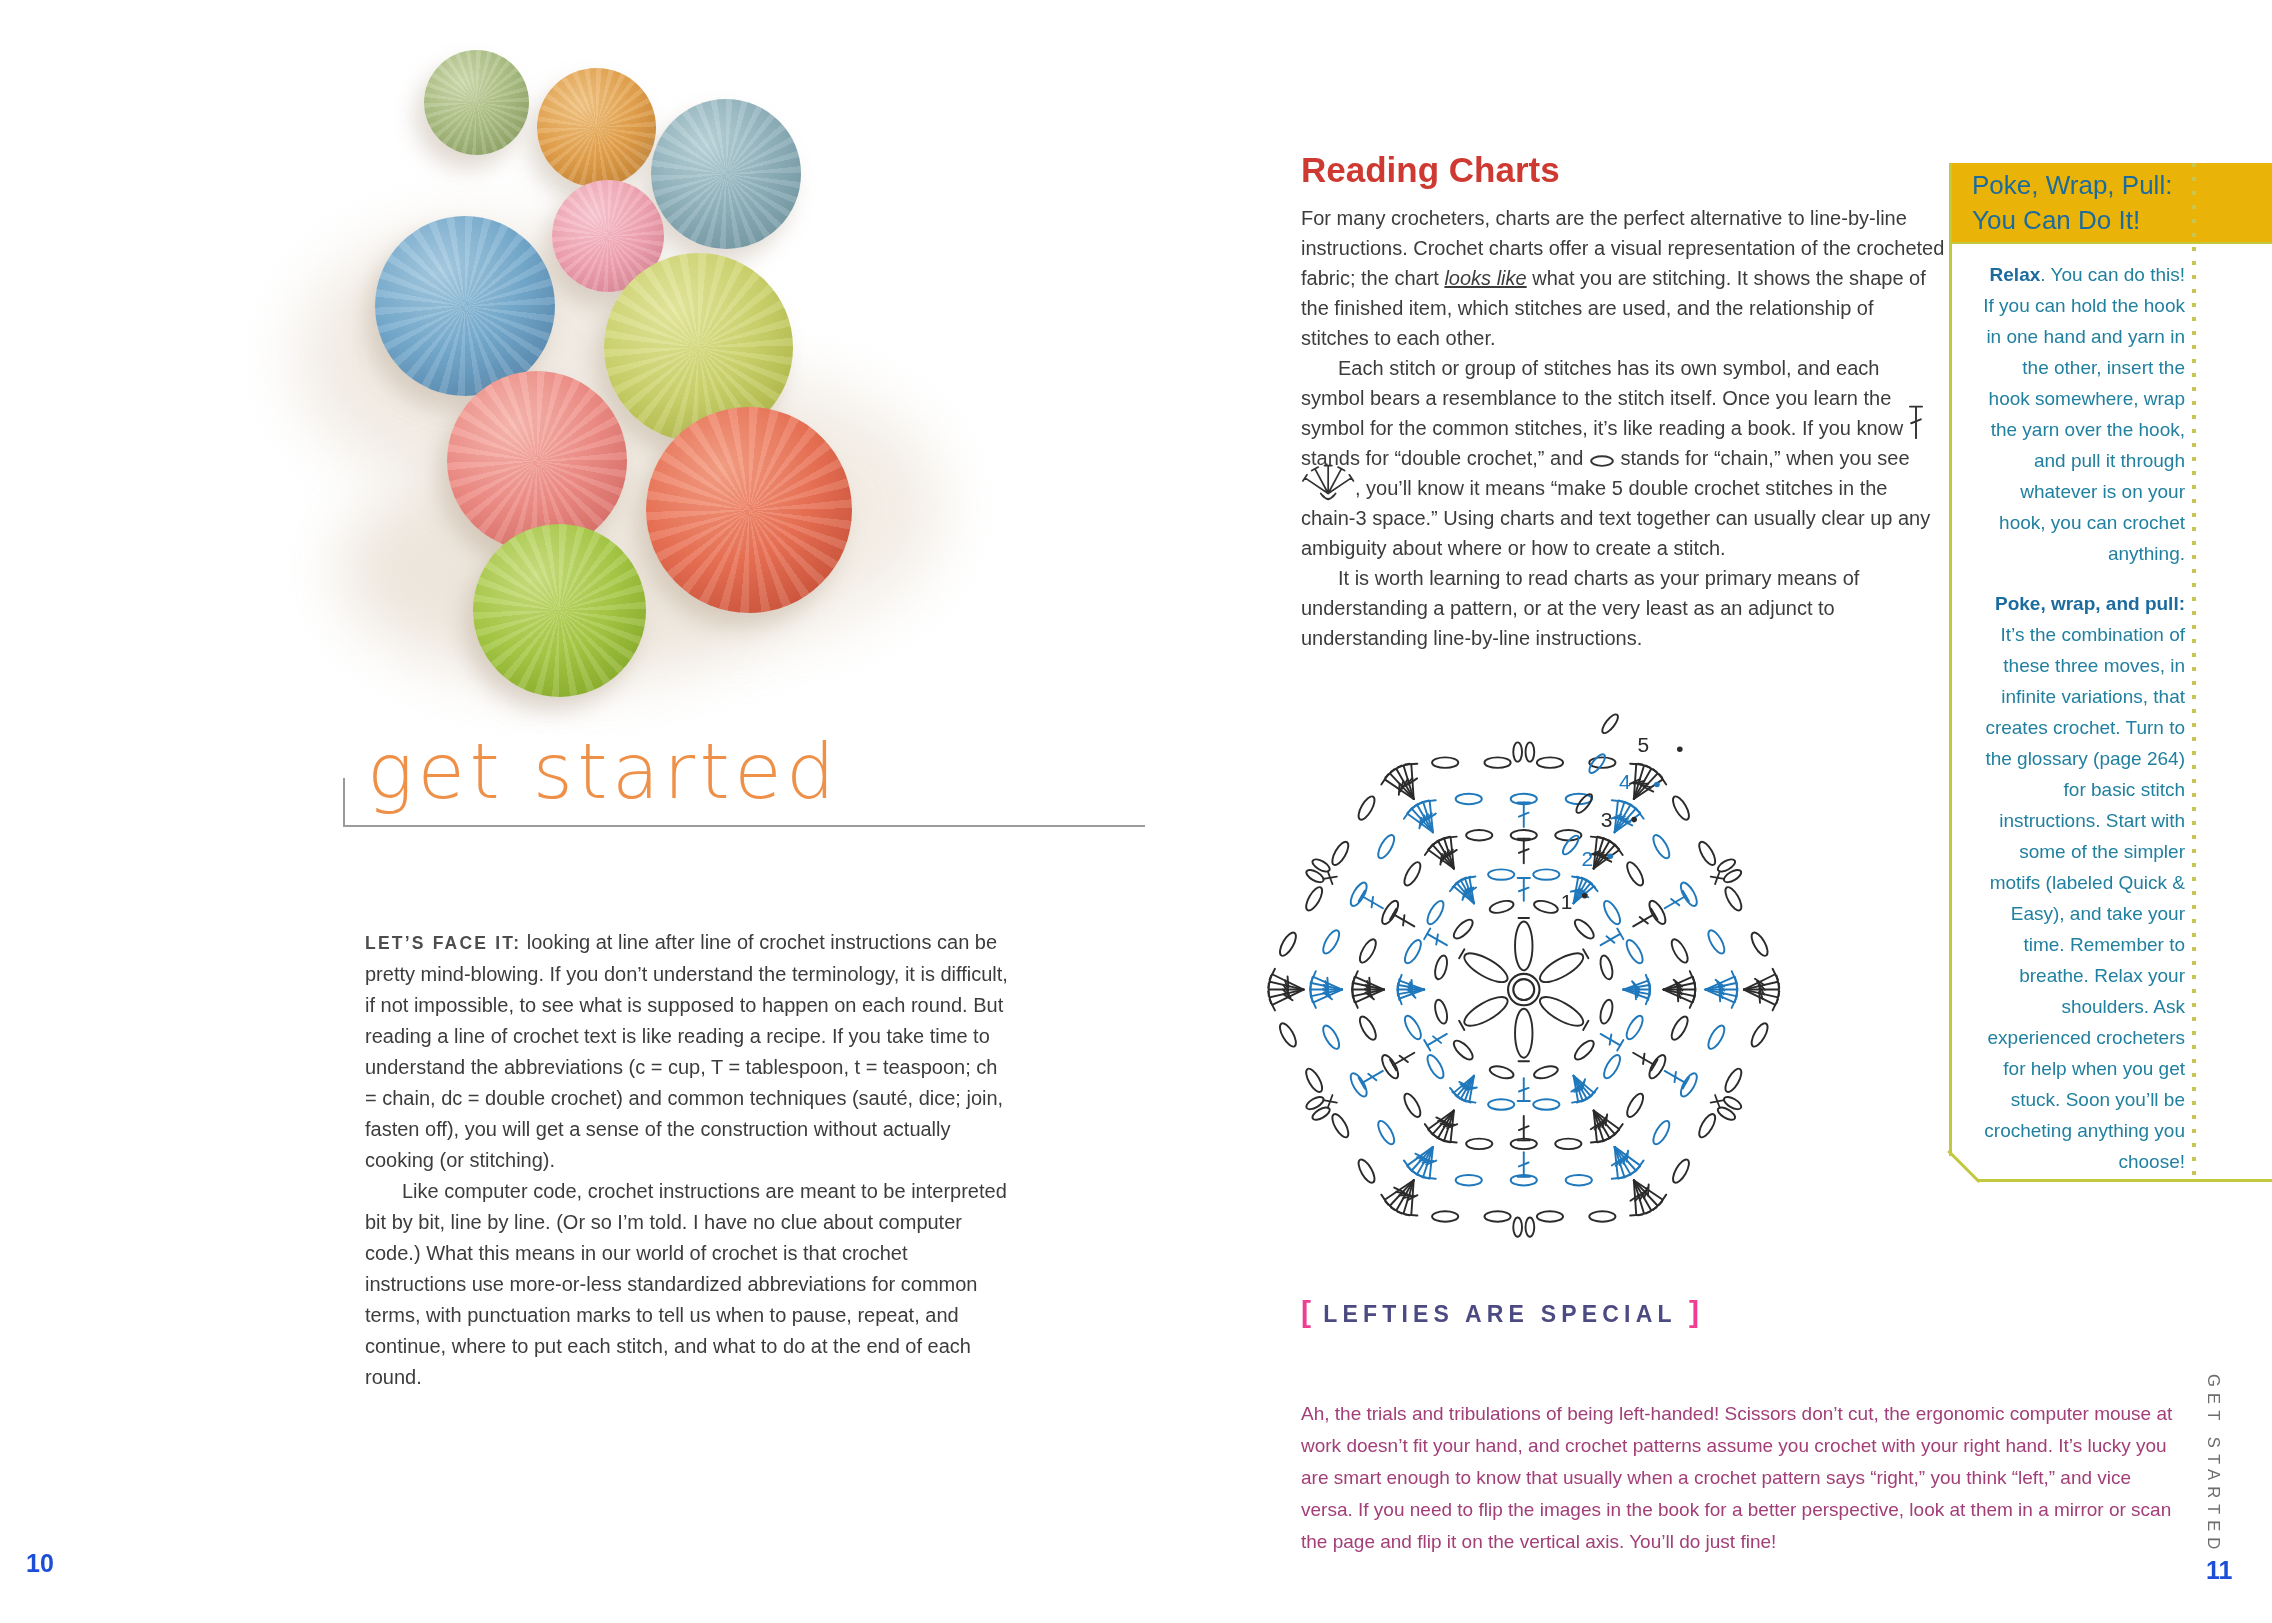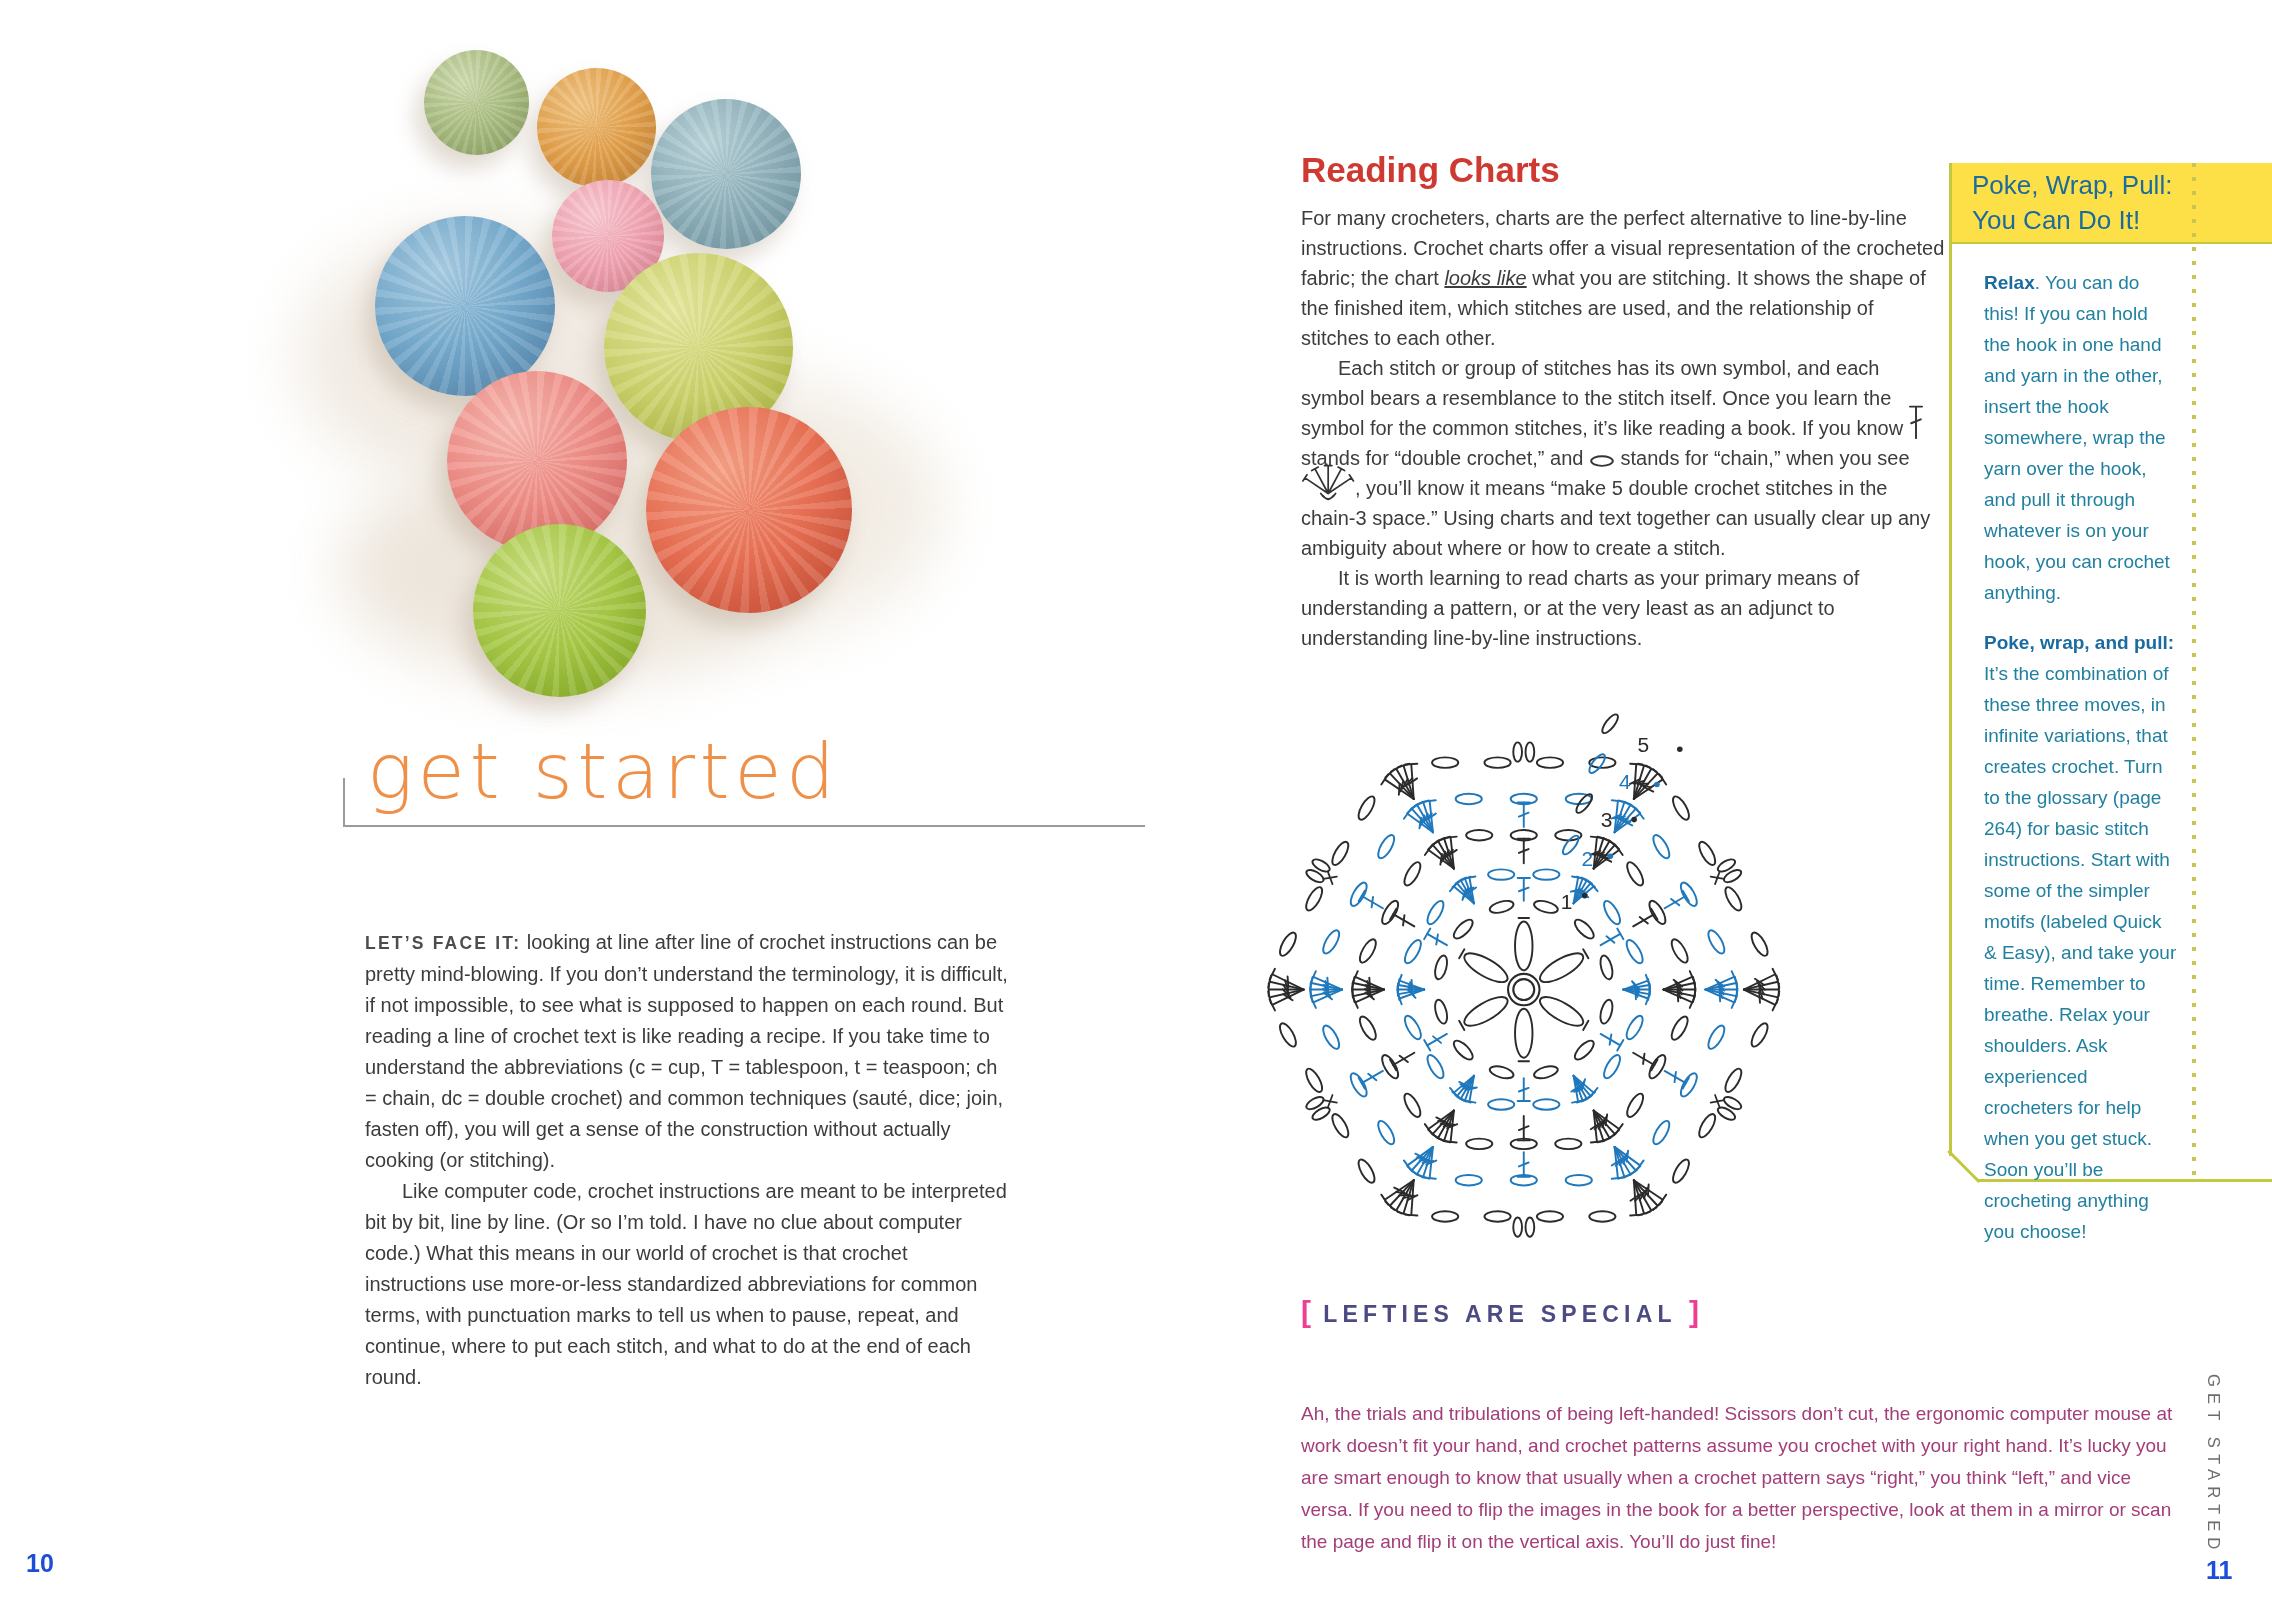--- a/index.html
+++ b/index.html
@@ -41,31 +41,31 @@
   #chart-box{left:1253px;top:708px;width:559px;height:564px;}
   #chart-caption{left:1785px;top:1087px;width:159px;font-size:18.4px;line-height:23.6px;color:#5c5c5c;}
 
   
   #lefties-head{left:1301px;top:1297px;display:flex;align-items:center;gap:12.2px;}
   .bracket{font-size:30px;font-weight:bold;color:#ee3d92;transform:translateY(-1.7px);}
   #lefties-title{font-size:23px;font-weight:bold;letter-spacing:5.2px;color:#4c4a82;}
   #lefties-body{left:1301px;top:1398px;width:878px;font-size:19px;line-height:32px;color:#a23e78;}
 
   
-  #sb-band{left:1949px;top:163px;width:323px;height:79px;background:#fde047;
+  #sb-band{left:1949px;top:163px;width:323px;height:79px;background:#eab308;
            border-bottom:2.6px solid #c2c93f;}
   #sb-heading{position:absolute;left:23px;top:5.2px;width:227px;font-size:26px;line-height:35px;
               font-weight:500;color:#1c6b9e;}
   #sb-left-border{left:1949px;top:163px;width:2.6px;height:993px;background:#c2c93f;}
   #sb-diag{left:1942px;top:1165px;width:44px;height:2.6px;background:#c2c93f;transform:rotate(45deg);}
   #sb-bottom{left:1978px;top:1179px;width:295px;height:2.6px;background:#c2c93f;}
   #sb-dotted{left:2192px;top:163px;width:3.5px;height:1019px;
              background:repeating-linear-gradient(to bottom,#c9c553 0 4.4px,rgba(0,0,0,0) 4.4px 14px);}
   #sb-text{left:1972px;top:255px;width:217px;font-size:19px;line-height:31px;color:#2180a0;}
-  #sb-text p{margin:12px;}
+  #sb-text p{margin:4px;text-align:right;}
   #sb-text p + p{margin-top:19px;}
   .sb-lead{font-weight:bold;color:#1c6b9e;}
 
   #vertical-tab{left:2203px;top:1374px;writing-mode:vertical-rl;font-size:16.6px;
                 letter-spacing:6.1px;color:#6d6d6d;}
 </style>
 </head>
 <body>
 
 <div id="page">

